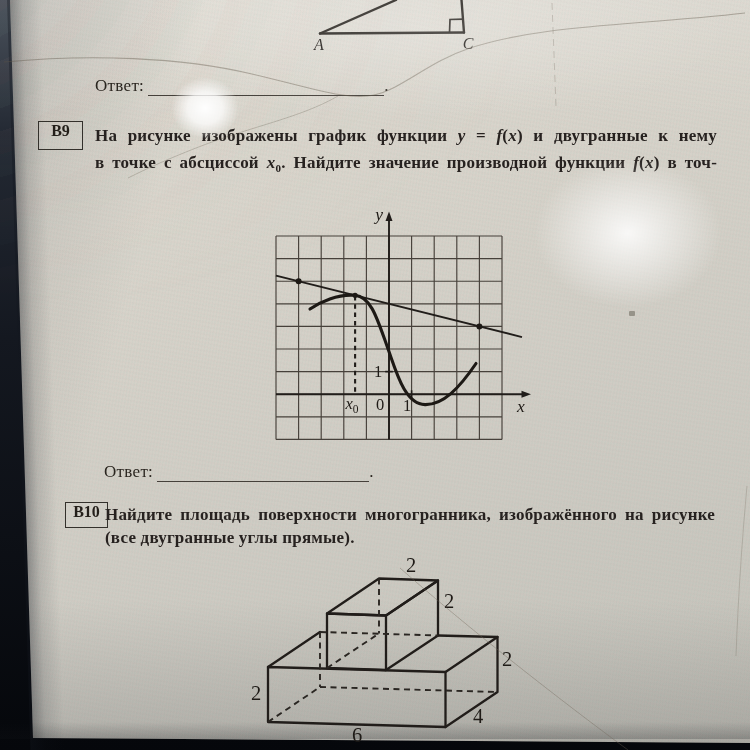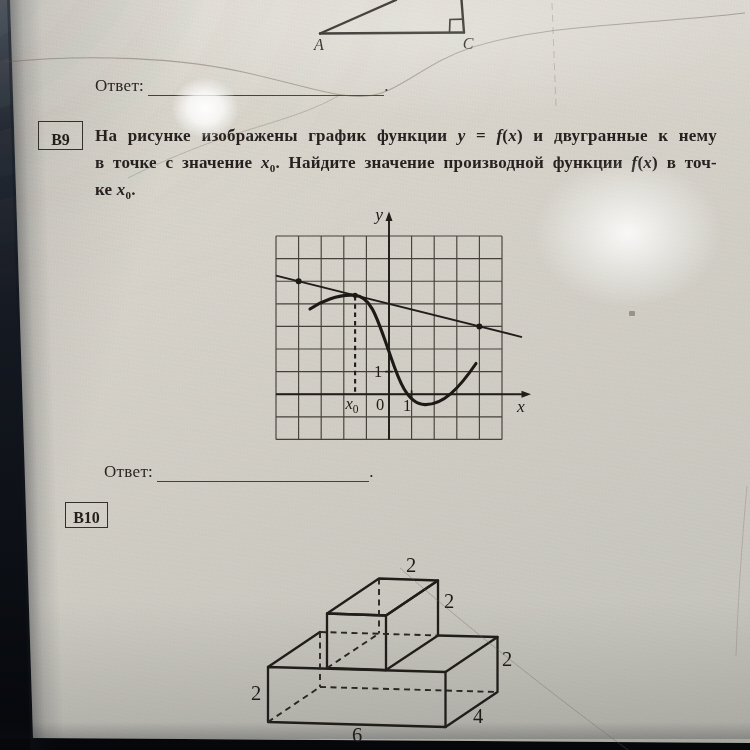--- a/index.html
+++ b/index.html
@@ -32,21 +32,21 @@
   .glow2{left:170px;top:76px;width:70px;height:64px;
        background:radial-gradient(ellipse at center, rgba(255,255,255,.98) 0%, rgba(255,255,255,.75) 35%, rgba(255,255,255,0) 68%);}
   .sheen{left:120px;top:-60px;width:620px;height:180px;
        background:radial-gradient(ellipse at center, rgba(255,255,255,.22), rgba(255,255,255,0) 70%);}
   .speck{position:absolute;left:629px;top:311px;width:6px;height:5px;background:#8d897f;border-radius:1px;opacity:.85;}
 
   .ansRow{position:absolute;display:flex;align-items:flex-end;color:#2a251f;font-size:17px;}
   .ansRow .lbl{letter-spacing:.3px;}
   .ansLine{border-bottom:1.4px solid #45403a;height:16px;margin-left:4px;}
 
-  .tag{position:absolute;border:1.6px solid #33302b;display:flex;align-items:flex-end;justify-content:center;
+  .tag{position:absolute;border:1.6px solid #33302b;display:flex;align-items:flex-start;justify-content:center;
        font-weight:700;font-size:16px;color:#241f1a;background:rgba(255,255,255,.06);}
 
   .problem{position:absolute;font-weight:700;font-size:17px;color:#272220;letter-spacing:.2px;}
   .jline{text-align:justify;text-align-last:justify;height:27px;overflow:hidden;white-space:nowrap;}
   .nline{height:27px;}
   .b10 .jline{height:23px;}
   .it{font-style:italic;}
   .sub{font-size:11px;vertical-align:-4px;}
 
   svg text{font-family:"Liberation Serif",serif;fill:#1f1b17;}
@@ -78,22 +78,21 @@
     <span class="lbl">Ответ:</span>
     <span class="ansLine" style="width:236px;"></span>
     <span>.</span>
   </div>
 
   <div class="tag" style="left:38px;top:121px;width:43px;height:27px;">
     <span>В9</span>
   </div>
   <div class="problem" style="left:95px;top:126px;width:622px;">
     <div class="jline"><span>На рисунке изображены график функции </span><span class="it">y</span><span> = </span><span class="it">f</span><span>(</span><span class="it">x</span><span>)</span><span> и двугранные к нему</span></div>
-    <div class="jline"><span>в точке с значение </span><span class="it">x</span><span class="sub">0</span><span>. Найдите значение производной функции </span><span class="it">f</span><span>(</span><span class="it">x</span><span>)</span><span> в точ-</span></div>
-    <div class="nline"><span>ке </span><span class="it">x</span><span class="sub">0</span><span>.</span></div>
+    <div class="jline"><span>в точке с абсциссой </span><span class="it">x</span><span class="sub">0</span><span>. Найдите значение производной функции </span><span class="it">f</span><span>(</span><span class="it">x</span><span>)</span><span> в точ-</span></div>
   </div>
 
   <svg style="position:absolute;left:230px;top:205px;" width="320" height="250" viewBox="230 205 320 250">
     <g id="grid-g">
         <line x1="276" y1="236" x2="276" y2="439.4" stroke="#46403a" stroke-width="1.15"></line>
         <line x1="298.6" y1="236" x2="298.6" y2="439.4" stroke="#46403a" stroke-width="1.15"></line>
         <line x1="321.2" y1="236" x2="321.2" y2="439.4" stroke="#46403a" stroke-width="1.15"></line>
         <line x1="343.8" y1="236" x2="343.8" y2="439.4" stroke="#46403a" stroke-width="1.15"></line>
         <line x1="366.4" y1="236" x2="366.4" y2="439.4" stroke="#46403a" stroke-width="1.15"></line>
         <line x1="389" y1="236" x2="389" y2="439.4" stroke="#46403a" stroke-width="1.15"></line>
@@ -144,20 +143,24 @@
 
   <div class="ansRow" style="left:104px;top:462px;">
     <span class="lbl">Ответ:</span>
     <span class="ansLine" style="width:212px;"></span>
     <span>.</span>
   </div>
 
   <div class="tag" style="left:65px;top:502px;width:41px;height:24px;">
     <span>В10</span>
   </div>
+  <div class="problem b10" style="left:105px;top:505px;width:610px;">
+    <div class="jline">Найдите площадь поверхности многогранника, изображённого на рисунке</div>
+    <div class="nline">(все двугранные углы прямые).</div>
+  </div>
 
   <svg style="position:absolute;left:235px;top:550px;" width="290" height="200" viewBox="235 550 290 200">
     <g stroke="#211d1a" stroke-width="2.3" fill="none" stroke-linejoin="round" stroke-linecap="round">
       <path d="M268,667 L445.5,672 L445.5,727 L268,722 Z"></path>
       <path d="M445.5,672 L497.5,637 L497.5,692 L445.5,727"></path>
       <path d="M268,667 L320,632"></path>
       <path d="M327,613.5 L386,615.5 L386,670 L327,668 Z"></path>
       <path d="M327,613.5 L379,578.5 L438,580.5 L386,615.5 Z"></path>
       <path d="M386,615.5 L438,580.5 L438,635.5 L386,670"></path>
       <path d="M438,635.5 L497.5,637"></path>

